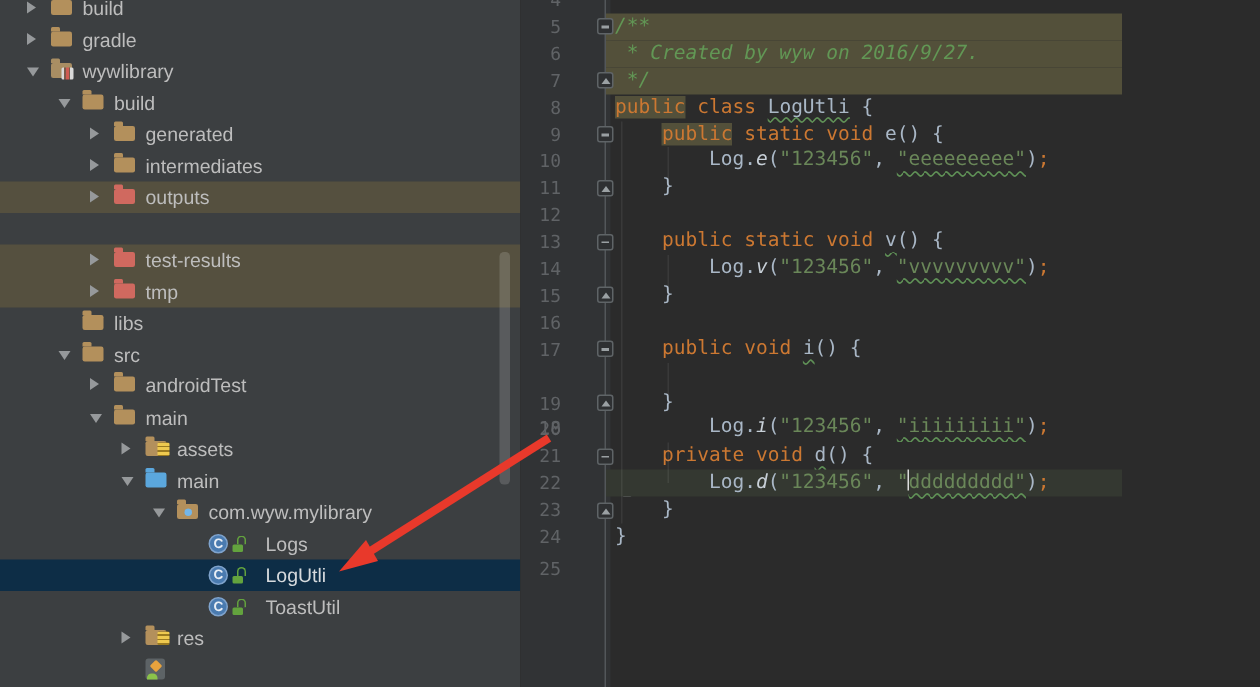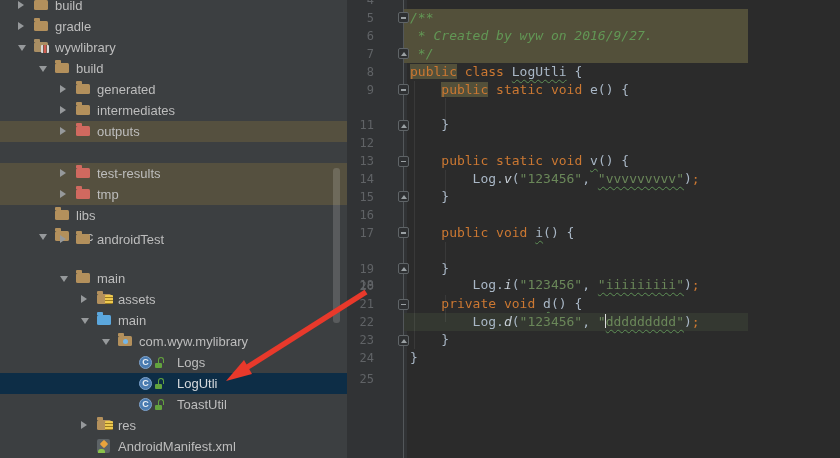--- a/index.html
+++ b/index.html
@@ -151,21 +151,21 @@
         </span>
         <span class="tlabel" style="left: 76px;">libs</span>
       </div>
       <div class="trow" style="top: 226px;">
         <span class="tri down" style="left: 39px;"></span>
         <span class="ticon icon-folder" style="left: 55px;">
           <span class="fold-shape"></span>
         </span>
         <span class="tlabel" style="left: 76px;">src</span>
       </div>
-      <div class="trow" style="top: 229px;">
+      <div class="trow" style="top: 246px;">
         <span class="tri right" style="left: 60px;"></span>
         <span class="ticon icon-folder" style="left: 76px;">
           <span class="fold-shape"></span>
         </span>
         <span class="tlabel" style="left: 97px;">androidTest</span>
       </div>
       <div class="trow" style="top: 268px;">
         <span class="tri down" style="left: 60px;"></span>
         <span class="ticon icon-folder" style="left: 76px;">
           <span class="fold-shape"></span>
@@ -218,21 +218,20 @@
         <span class="tri right" style="left: 81px;"></span>
         <span class="ticon icon-folder-res" style="left: 97px;">
           <span class="fold-shape"></span>
         </span>
         <span class="tlabel" style="left: 118px;">res</span>
       </div>
       <div class="trow" style="top: 436px;">
         <span class="ticon icon-manifest" style="left: 97px;">
           <span class="page"></span>
         </span>
-        <span class="tlabel" style="left: 118px;">AndroidManifest.xml</span>
       </div>
       <div id="tree-scrollbar"></div>
     </div>
   <div id="editor">
     <div id="gutter-bg"></div>
     <div id="fold-rail"></div>
   <div class="eline" style="top: -9px;">
         <span class="enum">4</span>
         <div class="ecode"></div>
       </div>
@@ -254,20 +253,24 @@
         <div class="ecode"><span class="tok-cm"> */</span></div>
       </div>
       <div class="eline" style="top: 62.6px;">
         <span class="enum">8</span>
         <div class="ecode"><span class="tok-k tok-hl">public</span><span class="tok-p"> </span><span class="tok-k">class</span><span class="tok-p"> </span><span class="tok-p tok-wavy">LogUtli</span><span class="tok-p"> {</span></div>
       </div>
       <div class="eline" style="top: 80.5px;">
         <span class="enum">9</span>
         <div class="foldmark start"></div>
         <div class="ecode"><span class="tok-p">    </span><span class="tok-k tok-hl">public</span><span class="tok-p"> </span><span class="tok-k">static</span><span class="tok-p"> </span><span class="tok-k">void</span><span class="tok-p"> e() {</span></div>
+      </div>
+      <div class="eline" style="top: 98.4px;">
+        <span class="enum">10</span>
+        <div class="ecode"><span class="tok-p">        Log.</span><span class="tok-m">e</span><span class="tok-p">(</span><span class="tok-s">"123456"</span><span class="tok-p">, </span><span class="tok-s tok-wavy">"eeeeeeeee"</span><span class="tok-p">)</span><span class="tok-semi">;</span></div>
       </div>
       <div class="eline" style="top: 116.3px;">
         <span class="enum">11</span>
         <div class="foldmark end"></div>
         <div class="ecode"><span class="tok-p">    }</span></div>
       </div>
       <div class="eline" style="top: 134.2px;">
         <span class="enum">12</span>
         <div class="ecode"></div>
       </div>

